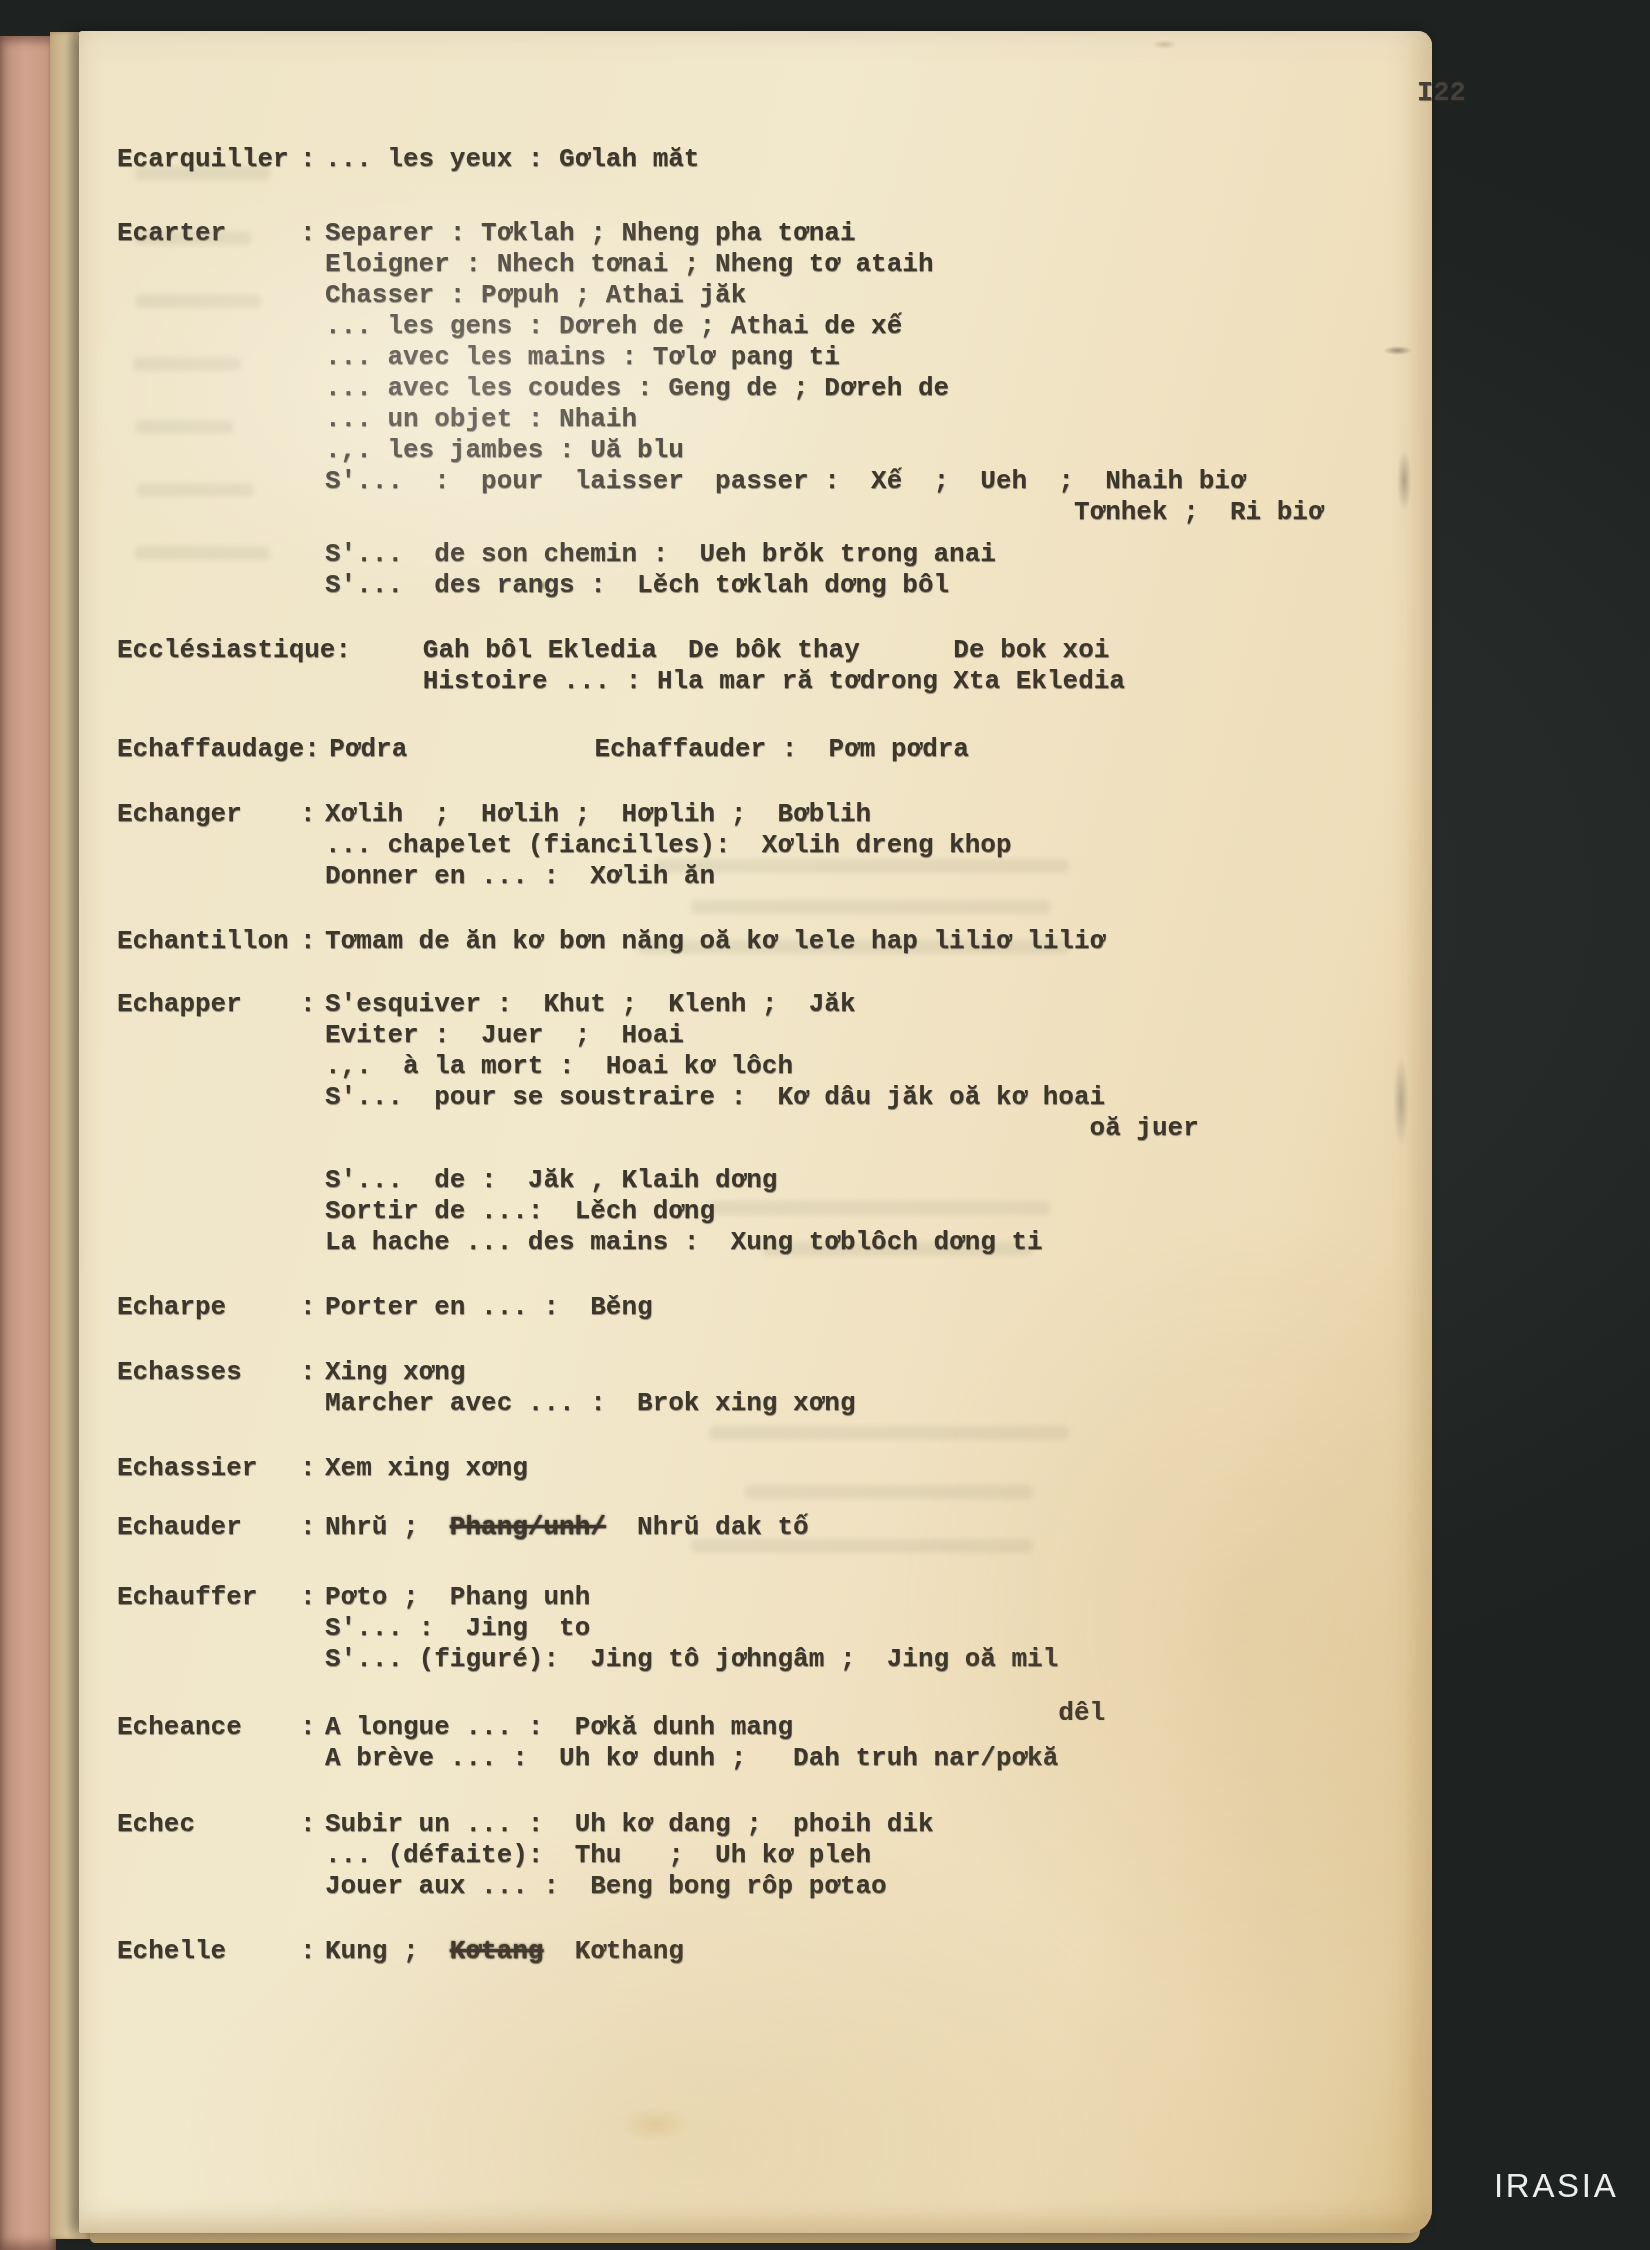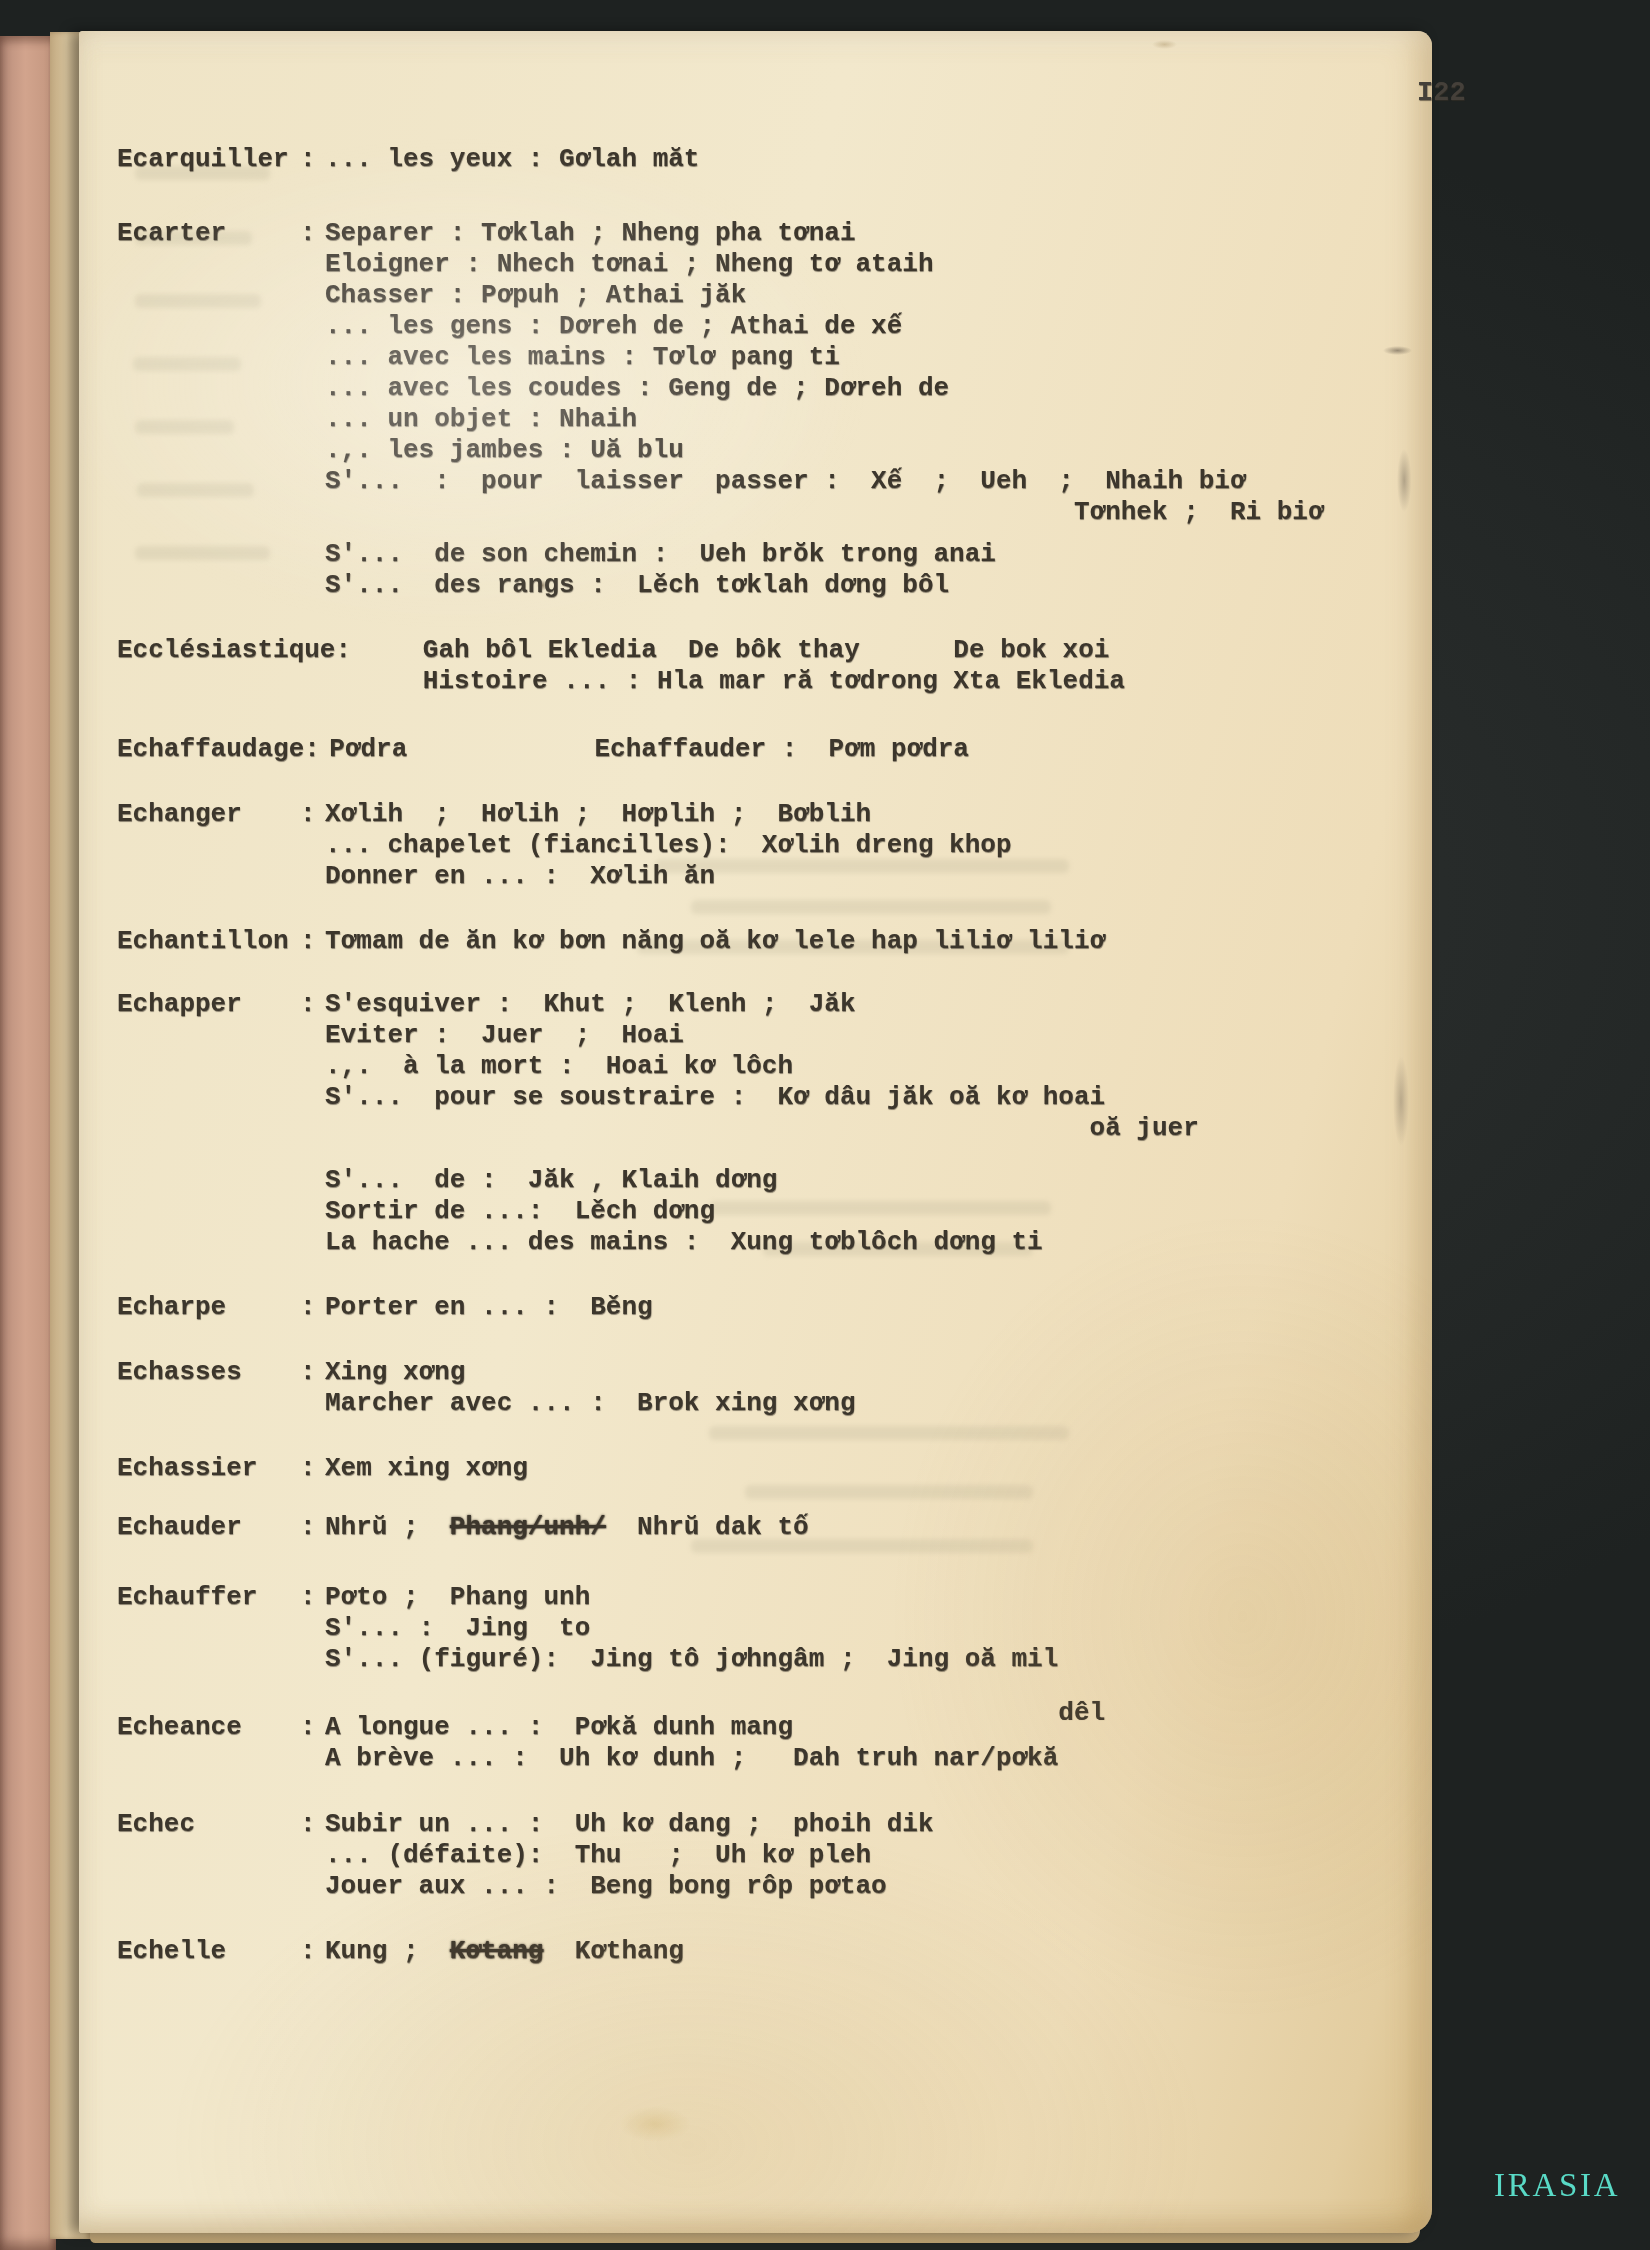--- a/index.html
+++ b/index.html
@@ -83,22 +83,22 @@
   .def{flex:1;min-width:0;}
   .line{white-space:pre-wrap;min-height:31px;}
   .struck{
     text-decoration:line-through;
     text-decoration-thickness:2.7px;
     text-shadow:0 0 2.3px rgba(60,52,42,.95),0.4px 0.5px 0.8px rgba(55,48,38,.55);
   }
   .sup{display:inline-block;transform:translateY(-14.4px);}
   .watermark{
     position:absolute;left:1494px;top:2167px;
-    font-family:Liberation Serif, serif;
-    font-size:33px;letter-spacing:2.7px;color:#5eead4;opacity:.92;
+    font-family:Liberation Sans, sans-serif;
+    font-size:33px;letter-spacing:2.7px;color:#ffffff;opacity:.92;
   }
 </style>
 </head>
 <body>
 
 <div class="underpages-pink"></div>
 <div class="underpages-cream"></div>
 <div class="under-bottom"></div>
 
 <div class="paper">

